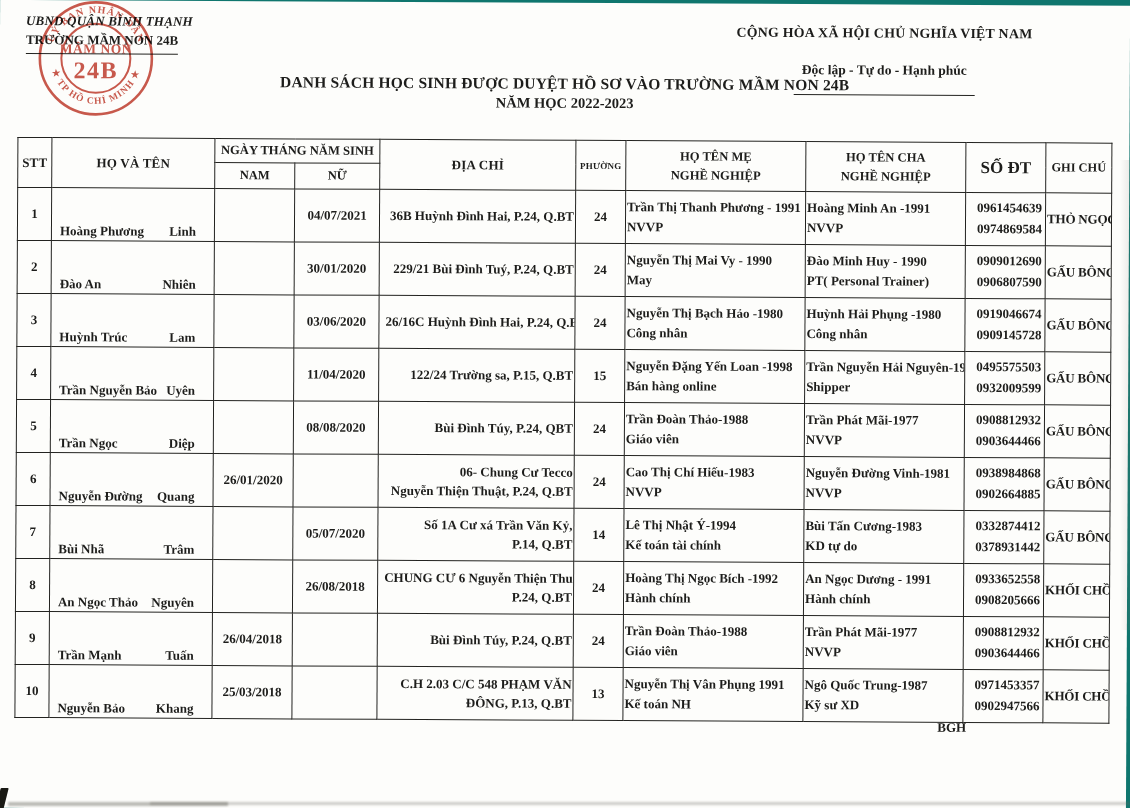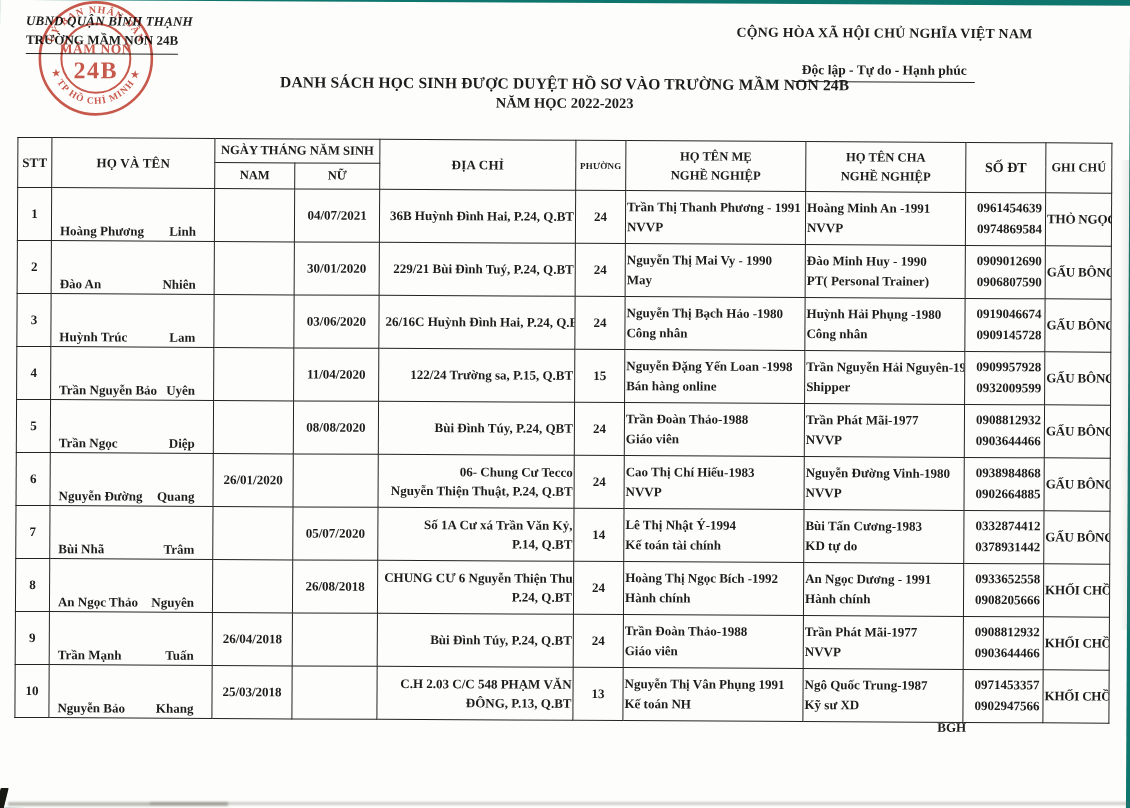--- a/index.html
+++ b/index.html
@@ -7,40 +7,40 @@
         font-family:"Liberation Serif","DejaVu Serif",serif;color:#1d1d1b;}
   .sheet{position:absolute;inset:0;background:#fdfdfb;transform:rotate(.3deg);transform-origin:30px 30px;}
 
   
   .hdr-l{position:absolute;left:26px;top:11px;font-size:13px;font-weight:bold;line-height:19px;z-index:1;}
   .hdr-l .l1{font-style:italic;letter-spacing:.2px;}
   .hdr-l .l2 span{display:inline-block;border-bottom:1.6px solid #22221f;padding-bottom:4px;}
   .hdr-r{position:absolute;left:712px;top:21px;width:345px;text-align:center;z-index:1;}
   .hdr-r .l1{font-size:13.8px;font-weight:bold;letter-spacing:.3px;}
   .hdr-r .l2{display:inline-block;font-size:13.5px;font-weight:bold;margin-top:3px;
-             border-bottom:1.7px solid #22221f;padding:0 8px 3px;}
+             border-bottom:1.7px solid #22221f;padding:0 8px 16px;}
   .title{position:absolute;left:0;right:0;top:72px;text-align:center;z-index:1;}
   .title .t1{font-size:15.5px;font-weight:bold;letter-spacing:.2px;}
   .title .t2{font-size:14.5px;font-weight:bold;margin-top:2px;}
 
   
   .stamp{position:absolute;left:8px;top:-4px;z-index:2;opacity:.84;mix-blend-mode:multiply;}
 
   
   table.roster{position:absolute;left:18px;top:137px;width:1094px;border-collapse:collapse;table-layout:fixed;z-index:1;}
   .roster th,.roster td{border:1.6px solid #232320;overflow:hidden;}
   .roster thead th{font-weight:bold;text-align:center;padding:0 1px;}
   .h-r1{height:24px;}
   .h-r2{height:26px;}
   .h-main{font-size:13px;letter-spacing:.2px;}
   .h-dob{font-size:12.6px;}
   .h-sub{font-size:12.6px;}
   .h-ward{font-size:9px;letter-spacing:.2px;margin-top:42px;}
   .h-two div{font-size:12.6px;line-height:1.5;}
-  .h-tel{font-size:14px;}
+  .h-tel{font-size:17px;}
   .h-note{font-size:12.4px;}
 
   .roster tbody tr{height:53px;}
   .roster tbody td{font-weight:bold;font-size:13px;vertical-align:middle;}
   .c-stt{text-align:center;}
   .nmwrap{display:flex;justify-content:space-between;align-items:center;padding:0 17px 0 7px;margin-top:34px;}
   .c-date{text-align:center;}
   .c-addr{padding-left:6px;font-size:12.3px;}
   .c-addr div{white-space:nowrap;line-height:1.5;text-align:right;}
   .c-ward{text-align:center;}
@@ -237,21 +237,21 @@
             <td class="c-ward"><span>15</span></td>
             <td class="c-parent">
               <div>Nguyễn Đặng Yến Loan -1998</div>
               <div>Bán hàng online</div>
             </td>
             <td class="c-parent">
               <div>Trần Nguyễn Hải Nguyên-1999</div>
               <div>Shipper</div>
             </td>
             <td class="c-tel">
-              <div>0909957928</div>
+              <div>0495575503</div>
               <div>0932009599</div>
             </td>
             <td class="c-note"><span>GẤU BÔNG</span></td>
           </tr>
           <tr>
             <td class="c-stt"><span>5</span></td>
             <td class="c-name">
               <div class="nmwrap">
                 <span>Trần Ngọc</span>
                 <span>Diệp</span>
@@ -290,21 +290,21 @@
             <td class="c-addr">
               <div>06- Chung Cư Tecco</div>
               <div>Nguyễn Thiện Thuật, P.24, Q.BT</div>
             </td>
             <td class="c-ward"><span>24</span></td>
             <td class="c-parent">
               <div>Cao Thị Chí Hiếu-1983</div>
               <div>NVVP</div>
             </td>
             <td class="c-parent">
-              <div>Nguyễn Đường Vinh-1980</div>
+              <div>Nguyễn Đường Vinh-1981</div>
               <div>NVVP</div>
             </td>
             <td class="c-tel">
               <div>0938984868</div>
               <div>0902664885</div>
             </td>
             <td class="c-note"><span>GẤU BÔNG</span></td>
           </tr>
           <tr>
             <td class="c-stt"><span>7</span></td>

